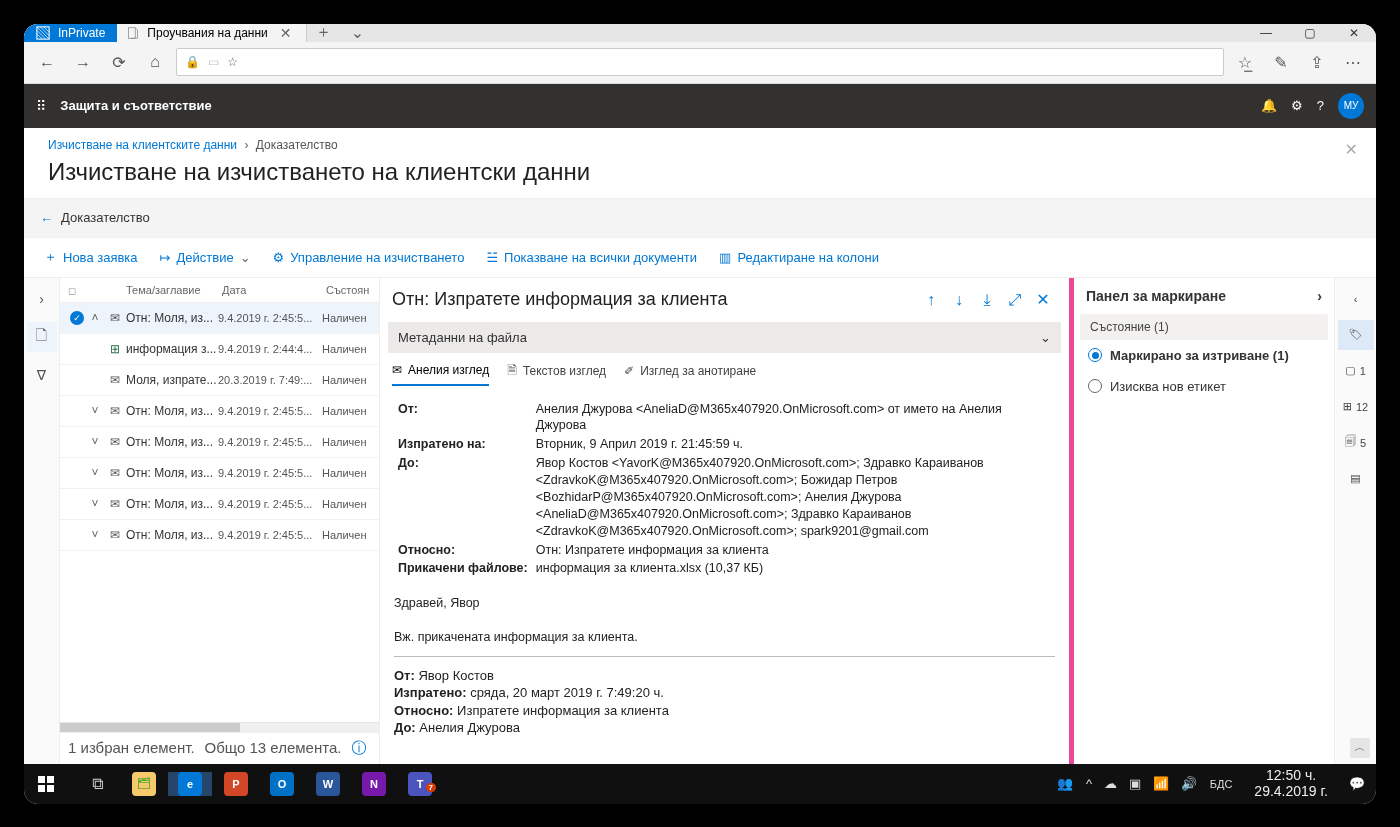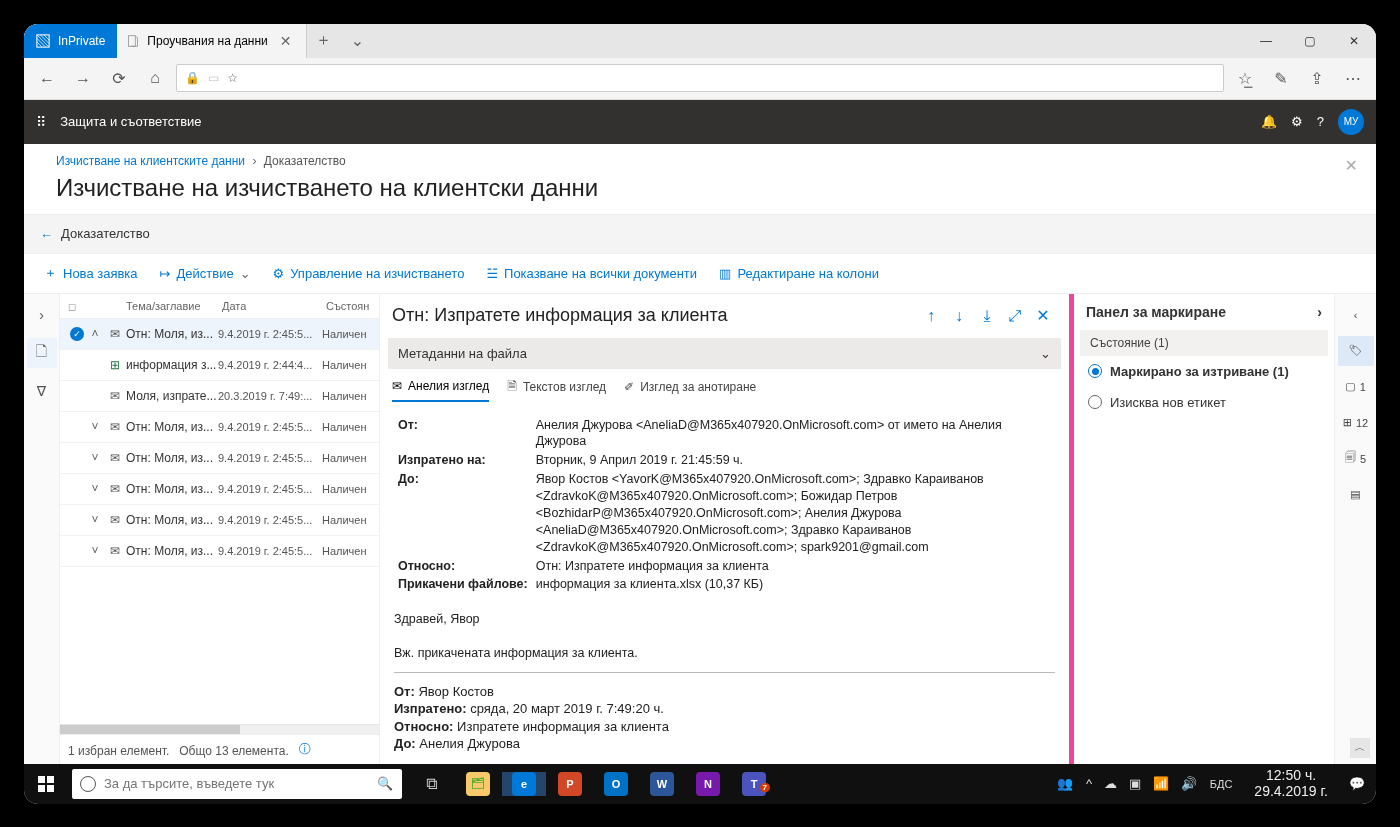--- a/index.html
+++ b/index.html
@@ -1,31 +1,31 @@
 <!DOCTYPE html>
 <html><head>
 <meta charset="utf-8">
 <style>
 *{margin:0;padding:0;box-sizing:border-box;font-family:"Segoe UI",Arial,sans-serif}
 body{background:#000;display:flex;align-items:center;justify-content:center;height:827px;width:1400px;overflow:hidden}
 .device{width:1352px;height:780px;background:#fff;border-radius:14px;overflow:hidden;display:flex;flex-direction:column;position:relative}
-.titlebar{height:34px;background:#e6e6e6;display:flex;align-items:stretch}
+.titlebar{height:18px;background:#e6e6e6;display:flex;align-items:stretch}
 .tab-inprivate{background:#0078d7;color:#fff;display:flex;align-items:center;padding:0 12px;gap:8px;font-size:12px}
 .tab-page{background:#f4f4f4;display:flex;align-items:center;padding:0 10px;gap:8px;font-size:12px;border-right:1px solid #ccc}
 .tab-page .x{color:#666;font-size:14px;padding:0 4px;cursor:pointer}
 .titlebar .spacer{flex:1}
 .winbtn{width:44px;display:flex;align-items:center;justify-content:center;color:#333;font-size:12px}
 .addrbar{height:42px;background:#f4f4f4;border-bottom:1px solid #ddd;display:flex;align-items:center;padding:0 8px;gap:6px}
 .navbtn{width:30px;height:30px;display:flex;align-items:center;justify-content:center;color:#555;border-radius:4px}
 .url{flex:1;height:28px;border:1px solid #ccc;border-radius:2px;background:#fff;display:flex;align-items:center;padding:0 8px;font-size:12px;color:#666;gap:8px}
 .url input{flex:1;border:0;outline:0;font-size:12px;color:#555}
 .appbar{height:44px;background:#323130;color:#fff;display:flex;align-items:center;padding:0 12px;gap:14px;font-size:13px}
 .appbar .grow{flex:1}
 .avatar{width:26px;height:26px;border-radius:50%;background:#0078d7;display:flex;align-items:center;justify-content:center;font-size:10px;color:#fff}
-.crumbwrap{padding:10px 32px 0;position:relative}
+.crumbwrap{padding:10px 24px 0;position:relative}
 .crumbs{font-size:12px;color:#0078d4}
 .crumbs span.sep{color:#666;margin:0 4px}
 .crumbs span.cur{color:#555}
 .pagetitle{font-size:24px;font-weight:400;margin-top:6px;color:#222}
 .closepanel{position:absolute;right:18px;top:12px;color:#aaa;font-size:16px}
 .back-evidence{height:40px;background:#f4f4f4;border-top:1px solid #eee;border-bottom:1px solid #eee;display:flex;align-items:center;padding:0 16px;font-size:13px;color:#333;gap:8px;margin-top:12px}
 .cmdbar{height:40px;display:flex;align-items:center;padding:0 12px;gap:6px;border-bottom:1px solid #eee}
 .cmd{display:flex;align-items:center;gap:6px;padding:4px 8px;font-size:13px;color:#0078d4;border-radius:2px}
 .cmd .ic{color:#0078d4}
 .content{flex:1;display:flex;min-height:0}
@@ -39,21 +39,21 @@
 .listhdr .c4{flex:1}
 .row{display:flex;align-items:center;font-size:12px;color:#333;padding:8px 8px;border-bottom:1px solid #f2f2f2;white-space:nowrap}
 .row .sel{width:18px;display:flex;justify-content:center}
 .row .chv{width:18px;display:flex;justify-content:center;color:#666}
 .row .ico{width:22px;display:flex;justify-content:center;color:#555}
 .row .sub{width:92px;overflow:hidden;text-overflow:ellipsis}
 .row .dt{width:104px;overflow:hidden;text-overflow:ellipsis;font-size:11px;color:#555}
 .row .st{flex:1;overflow:hidden;text-overflow:ellipsis;font-size:11px;color:#555}
 .row.selected{background:#eef4fb}
 .check{width:14px;height:14px;border-radius:50%;background:#0078d4;color:#fff;display:flex;align-items:center;justify-content:center;font-size:9px}
-.listfoot{padding:6px 8px;font-size:12px;color:#555;border-top:1px solid #eee;display:flex;gap:10px;align-items:flex-end}
+.listfoot{padding:6px 8px;font-size:15px;color:#555;border-top:1px solid #eee;display:flex;gap:10px;align-items:flex-start}
 .scrollthin{height:10px;background:#f0f0f0;border-top:1px solid #e5e5e5;position:relative}
 .scrollthin::before{content:"";position:absolute;left:0;top:0;width:180px;height:100%;background:#ccc}
 .detail{flex:1;display:flex;flex-direction:column;min-width:0;border-right:5px solid #ec4899}
 .dhdr{display:flex;align-items:center;padding:8px 12px}
 .dtitle{flex:1;font-size:18px;color:#222}
 .dhdr .ibtn{width:28px;height:28px;display:flex;align-items:center;justify-content:center;color:#0078d4}
 .dhdr .ibtn.close{color:#0078d4}
 .metabar{margin:0 8px;background:#eceae8;padding:8px 10px;display:flex;align-items:center;justify-content:space-between;font-size:13px;color:#333}
 .viewtabs{display:flex;gap:18px;padding:8px 12px;font-size:12px;color:#444}
 .viewtabs .vt{display:flex;align-items:center;gap:6px;padding-bottom:4px}
@@ -127,21 +127,21 @@
       <span>☆</span>
     </div>
     <div class="navbtn">☆̲</div>
     <div class="navbtn">✎</div>
     <div class="navbtn">⇪</div>
     <div class="navbtn">⋯</div>
   </div>
 
   <div class="appbar">
     <span style="font-size:14px">⠿</span>
-    <span style="font-weight:400">Защита и съответствие</span>
+    <span style="font-weight:700">Защита и съответствие</span>
     <div class="grow"></div>
     <span>🔔</span>
     <span>⚙</span>
     <span>?</span>
     <div class="avatar">
         <span>МУ</span>
       </div>
   </div>
 
   <div class="crumbwrap">
@@ -380,25 +380,20 @@
 
   <div class="taskbar">
     <div class="startbtn">
       <svg width="16" height="16" viewBox="0 0 16 16">
           <rect x="0" y="0" width="7" height="7" fill="#fff"></rect>
           <rect x="9" y="0" width="7" height="7" fill="#fff"></rect>
           <rect x="0" y="9" width="7" height="7" fill="#fff"></rect>
           <rect x="9" y="9" width="7" height="7" fill="#fff"></rect>
         </svg>
     </div>
-    <div class="searchbox">
-      <span style="width:16px;height:16px;border:1.5px solid #555;border-radius:50%"></span>
-      <input placeholder="За да търсите, въведете тук" style="">
-      <span style="color:#888">🔍</span>
-    </div>
     <div class="tasksp">
       <div class="tico">
           <span style="color:#ccc">⧉</span>
         </div>
       <div class="tico">
           <div class="appico" style="background:#f8c96a;color:#5a3">🗂</div>
         </div>
       <div class="tico" style="background:#25456b">
           <div class="appico" style="background:#0078d7">e</div>
         </div>

